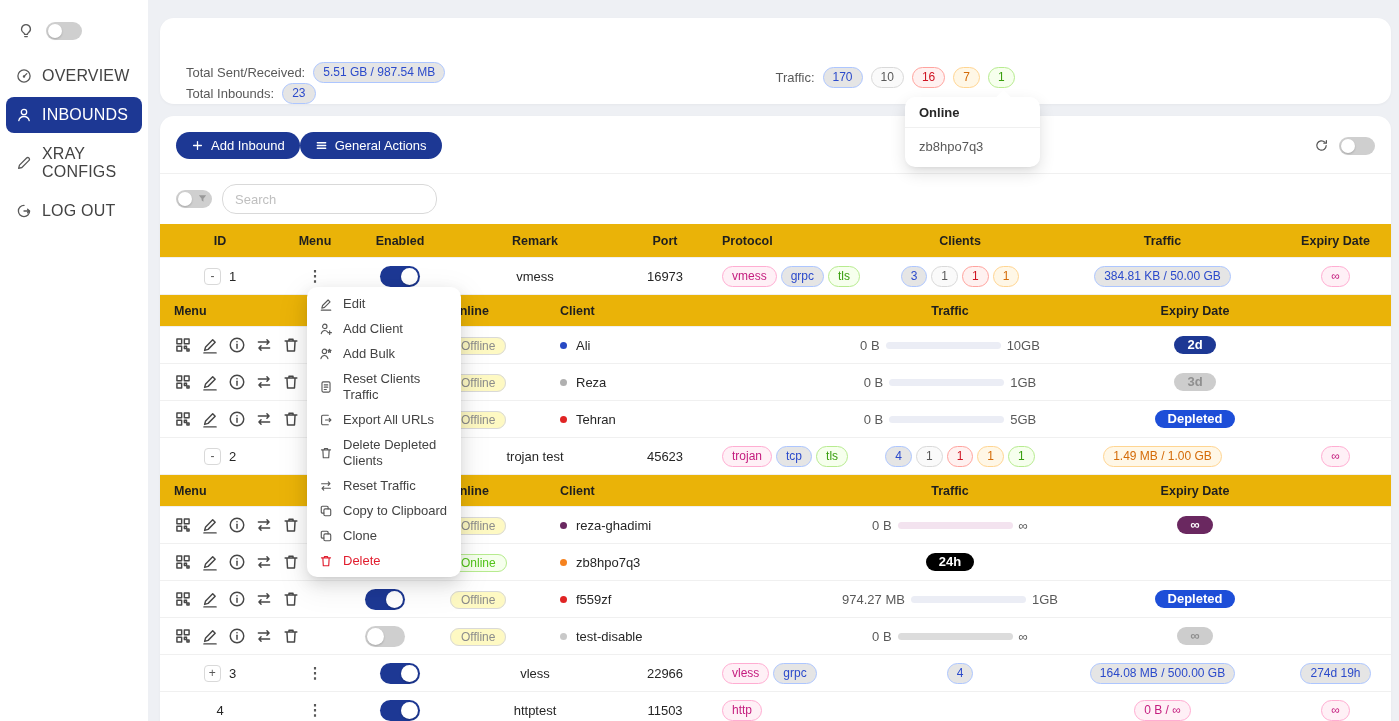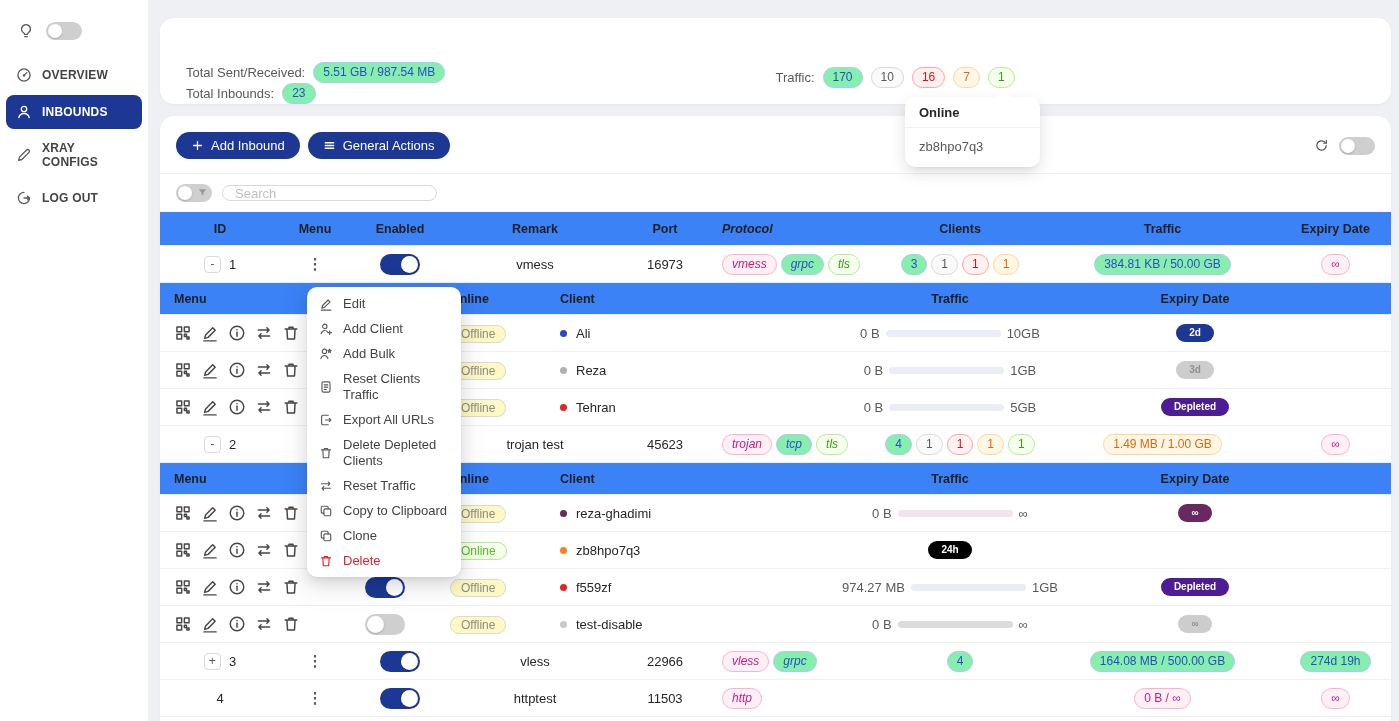--- a/index.html
+++ b/index.html
@@ -9,21 +9,21 @@
     background:#eef0f4; color:#262626;
     font-family:"Liberation Sans", sans-serif; font-size:13px;
     position:relative;
   }
   .layout { display:flex; height:721px; }
 
   
   .sidebar { width:148px; background:#fff; flex-shrink:0; padding-top:12px; }
   .side-top { display:flex; align-items:center; gap:12px; padding:10px 14px; margin:0 4px 8px; }
   .side-item { display:flex; align-items:center; gap:10px; padding:9px 10px; margin:3px 6px;
-    border-radius:8px; color:#434343; font-size:12px; font-weight:700; letter-spacing:.2px; cursor:pointer; }
+    border-radius:8px; color:#434343; font-size:16px; font-weight:400; letter-spacing:.2px; cursor:pointer; }
   .side-item.active { background:#1d3894; color:#fff; }
   .side-item.active .ic { stroke:#fff; }
 
   .ic { width:16px; height:16px; stroke:#595959; fill:none; stroke-width:1.3; stroke-linecap:round; stroke-linejoin:round; flex-shrink:0; }
   .ic.lg { width:18px; height:18px; stroke:#474747; cursor:pointer; }
 
   
   .switch { width:40px; height:21px; border-radius:11px; position:relative; display:inline-block; cursor:pointer; flex-shrink:0; }
   .switch::after { content:""; position:absolute; width:17px; height:17px; border-radius:50%; background:#fff; top:2px; box-shadow:0 1px 2px rgba(0,0,0,.2); }
   .switch.on { background:#1d3894; } .switch.on::after { right:2px; }
@@ -35,60 +35,60 @@
   
   .main { flex:1; padding:18px 8px 0 12px; position:relative; }
 
   .stats-card { background:#fff; border-radius:14px; height:86px; padding:12px 26px; display:flex;
     box-shadow:0 1px 3px rgba(0,0,0,.04); }
   .stats-col { width:50%; display:flex; flex-direction:column; justify-content:space-around;margin-top:32px; }
   .stat-line { display:flex; align-items:center; gap:8px; color:#595959; }
 
   .tag { display:inline-flex; align-items:center; gap:3px; border:1px solid; border-radius:11px;
     padding:0 9px; font-size:12px; line-height:19px; white-space:nowrap; }
-  .tag-blue    { color:#2b4acb; background:#86efac; border-color:#adc6ff; }
+  .tag-blue    { color:#2b4acb; background:#e5e5e5; border-color:#adc6ff; }
   .tag-default { color:#595959; background:#fafafa; border-color:#d9d9d9; }
   .tag-red     { color:#cf1322; background:#fff1f0; border-color:#ffa39e; }
   .tag-orange  { color:#d46b08; background:#fff7e6; border-color:#ffd591; }
   .tag-green   { color:#389e0d; background:#f6ffed; border-color:#b7eb8f; }
   .tag-magenta { color:#c41d7f; background:#fff0f6; border-color:#ffadd2; }
 
-  .pill { border-radius:11px; padding:2px 13px; font-size:10px; font-weight:700; color:#fff; display:inline-block; line-height:14px; }
+  .pill { border-radius:11px; padding:2px 13px; font-size:13px; font-weight:700; color:#fff; display:inline-block; line-height:14px; }
   .pill-navy   { background:#1d3894; }
   .pill-gray   { background:#cdcdcd; color:#8f8f8f; }
-  .pill-red    { background:#4c1d95; }
+  .pill-red    { background:#1d4ed8; }
   .pill-orange { background:#000000; }
   .pill-plum   { background:#6a2860; }
 
   .status { border:1px solid; border-radius:11px; padding:1px 10px; font-size:12px; background:#fef9c3; white-space:nowrap; }
   .status-online  { color:#52c41a; border-color:#b7eb8f; background:#f6ffed; }
   .status-offline { color:#8c8c8c; border-color:#d9d9d9; }
 
   
   .panel-card { background:#fff; border-radius:14px; margin-top:12px; height:620px; overflow:hidden;
     box-shadow:0 1px 3px rgba(0,0,0,.04); }
   .toolbar { display:flex; justify-content:space-between; align-items:center; padding:16px 16px 14px; border-bottom:1px solid #f0f0f0; }
-  .toolbar-left { display:flex; gap:8px; }
+  .toolbar-left { display:flex; }
   .btn-primary { background:#1d3894; color:#fff; border:none; border-radius:14px; height:27px; padding:0 15px;
     display:inline-flex; align-items:center; gap:7px; font-size:13px; font-weight:500; cursor:pointer; font-family:inherit; }
   .btn-primary .ic { stroke:#fff; width:13px; height:13px; stroke-width:1.6; }
   .toolbar-right { display:flex; align-items:center; gap:10px; }
 
   .search-row { display:flex; align-items:center; gap:10px; padding:10px 16px; }
-  .search-input { width:215px; height:16px; border:1px solid #d9d9d9; border-radius:14px; padding:0 12px;
+  .search-input { width:215px; height:30px; border:1px solid #d9d9d9; border-radius:14px; padding:0 12px;
     font-size:13px; color:#262626; outline:none; font-family:inherit; }
   .search-input::placeholder { color:#bfbfbf; }
 
   
   .grid-main { display:grid; grid-template-columns:120px 70px 100px 170px 90px 165px 170px 235px 111px; align-items:center; }
   .grid-sub  { display:grid; grid-template-columns:160px 130px 110px 210px 360px 130px auto; align-items:center; }
-  .thead { background:#3b82f6; height:34px; font-weight:700; font-size:12.5px; color:#1f1f1f; border-bottom:1px solid #f0f0f0; }
+  .thead { background:#eab308; height:34px; font-weight:700; font-size:12.5px; color:#1f1f1f; border-bottom:1px solid #f0f0f0; }
   .trow  { height:37px; border-bottom:1px solid #f0f0f0; }
   .cell-c { text-align:center; display:flex; justify-content:center; align-items:center; gap:8px; }
-  .cell-l { display:flex; align-items:center; gap:4px; padding-left:12px;font-style:italic; }
+  .cell-l { display:flex; align-items:center; gap:4px; padding-left:12px; }
   .expand { width:17px; height:17px; border:1px solid #d9d9d9; border-radius:4px; background:#fff; color:#595959;
     font-size:12px; line-height:14px; text-align:center; cursor:pointer; }
   .more { font-size:15px; font-weight:700; color:#595959; cursor:pointer; text-align:center; }
   .menu-icons { display:flex; align-items:center; gap:9px; padding-left:14px; }
   .client-cell { display:flex; align-items:center; gap:9px; }
   .dot { width:7px; height:7px; border-radius:50%; flex-shrink:0; }
   .traffic-cell { display:flex; align-items:center; justify-content:center; gap:6px; color:#595959; font-size:13px; }
   .bar { width:115px; height:7px; border-radius:4px; background:#ebedf5; overflow:hidden; }
   .bar.pink { background:#f3e3ef; } .bar.gray { background:#dcdcdc; }
   .bar-fill { height:100%; border-radius:4px; }

